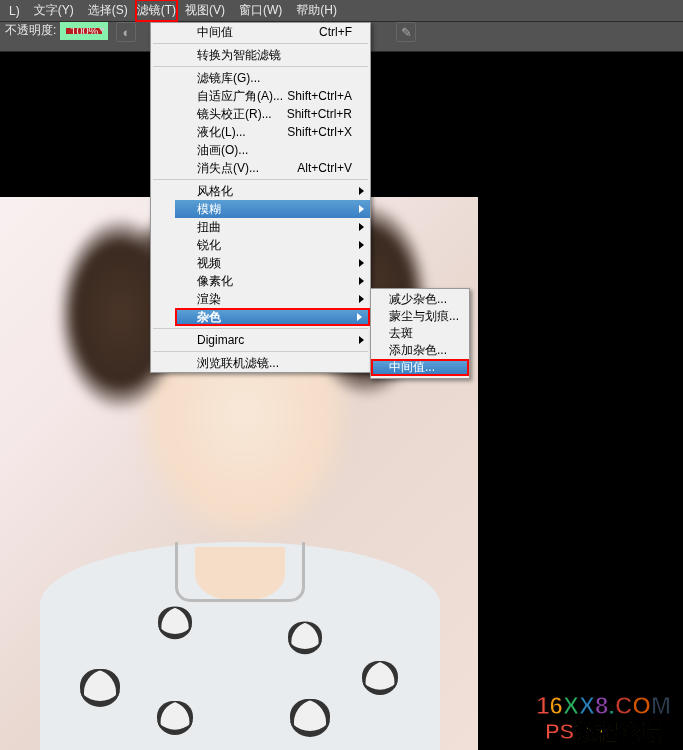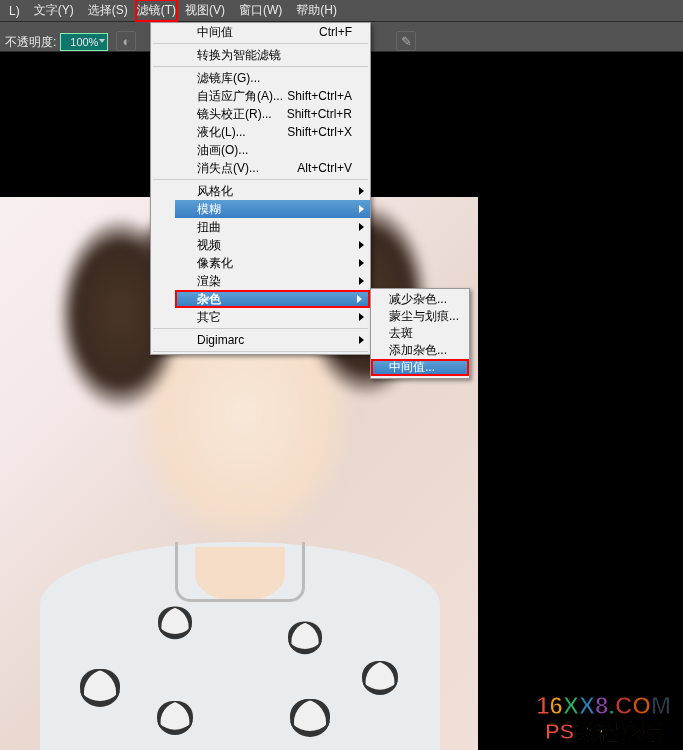--- a/index.html
+++ b/index.html
@@ -1,22 +1,22 @@
 <!DOCTYPE html>
 <html><head>
 <meta charset="utf-8">
 <style>
 * { margin: 0; padding: 0; box-sizing: border-box; font-family: "Microsoft YaHei", SimSun, sans-serif; }
 body { width: 683px; height: 750px; background: #000; overflow: hidden; position: relative; }
 .menubar { background: #535353; height: 22px; display: flex; align-items: center; padding-left: 2px; color: #e8e8e8; font-size: 12px; border-bottom: 1px solid #2a2a2a; }
 .menubar-item { padding: 3px 7px; cursor: pointer; }
 .menubar-item.highlighted { border: 2px solid #ff0000; padding: 1px 0; }
-.toolbar { background: #535353; height: 30px; display: flex; align-items: flex-end; padding-left: 5px; color: #e8e8e8; font-size: 12px; border-bottom: 1px solid #2a2a2a; }
+.toolbar { background: #535353; height: 30px; display: flex; align-items: flex-start; padding-left: 5px; color: #e8e8e8; font-size: 12px; border-bottom: 1px solid #2a2a2a; }
 .opacity-label { margin-right: 4px; }
-.opacity-input { background: #0f766e; border: 1px solid #86efac; color: #e8e8e8; width: 48px; height: 18px; font-size: 11px; text-align: center; position: relative; }
+.opacity-input { background: #b91c1c; border: 6px solid #86efac; color: #e8e8e8; width: 48px; height: 18px; font-size: 11px; text-align: center; position: relative; }
 .opacity-wrap { position: relative; display: inline-block; }
 .opacity-caret { position: absolute; right: 3px; top: 6px; width: 0; height: 0; border-left: 3px solid transparent; border-right: 3px solid transparent; border-top: 4px solid #ccc; }
 .toolbar-icon { width: 20px; height: 20px; margin-left: 8px; border: 1px solid #666; border-radius: 2px; display: flex; align-items: center; justify-content: center; color: #aaa; font-size: 13px; }
 .canvas-area { position: relative; width: 683px; height: 698px; background: #000; }
 .photo { position: absolute; left: 0; top: 145px; width: 478px; height: 555px; background: linear-gradient(135deg, #f8f0f0 0%, #f5e8e8 25%, #e8d8d0 55%, #f0e0d8 100%); overflow: hidden; }
 .photo::before { content: ""; position: absolute; left: 90px; top: 40px; width: 280px; height: 320px; background: radial-gradient(ellipse 150px 180px at 55% 55%, #f8e8d8 0%, #f5ddc8 55%, transparent 75%); filter: blur(6px); }
 .photo::after { content: ""; position: absolute; left: 30px; top: 5px; width: 410px; height: 280px; background: radial-gradient(ellipse 90px 140px at 22% 40%, #4a3528 0%, #3a2a20 50%, transparent 70%), radial-gradient(ellipse 90px 140px at 82% 35%, #4a3528 0%, #3a2a20 50%, transparent 70%), radial-gradient(ellipse 130px 85px at 50% 20%, #4a3528 0%, #3a2a20 60%, transparent 80%); filter: blur(4px); }
 .shirt { position: absolute; left: 40px; bottom: 0; width: 400px; height: 210px; background: #e8ecef; border-radius: 50% 50% 0 0 / 30% 30% 0 0; }
 .shirt::before { content: ""; position: absolute; left: 155px; top: 5px; width: 90px; height: 55px; background: #f5ddc8; border-radius: 0 0 50% 50%; }
 .collar { position: absolute; left: 135px; top: 0; width: 130px; height: 60px; border-left: 3px solid #bbb; border-right: 3px solid #bbb; border-bottom: 3px solid #bbb; border-radius: 0 0 15px 15px; }
@@ -120,45 +120,48 @@
     </div>
   <div class="dropdown-item sel">
       <span>模糊</span>
       <span class="submenu-arrow"></span>
     </div>
   <div class="dropdown-item">
       <span>扭曲</span>
       <span class="submenu-arrow"></span>
     </div>
   <div class="dropdown-item">
+      <span>锐化</span>
+      <span class="submenu-arrow"></span>
+    </div>
+  <div class="dropdown-item">
       <span>视频</span>
       <span class="submenu-arrow"></span>
     </div>
   <div class="dropdown-item">
       <span>像素化</span>
       <span class="submenu-arrow"></span>
     </div>
   <div class="dropdown-item">
       <span>渲染</span>
       <span class="submenu-arrow"></span>
     </div>
   <div class="dropdown-item sel hl">
       <span>杂色</span>
       <span class="submenu-arrow"></span>
     </div>
-  <div class="dropdown-item">
-      <span>其它</span>
-      <span class="submenu-arrow"></span>
-    </div>
   <div class="dropdown-sep"></div>
   <div class="dropdown-item">
       <span>Digimarc</span>
       <span class="submenu-arrow"></span>
     </div>
   <div class="dropdown-sep"></div>
+  <div class="dropdown-item">
+      <span>浏览联机滤镜...</span>
+    </div>
 </div>
 
 <div class="submenu">
   <div class="submenu-item">减少杂色...</div>
   <div class="submenu-item">蒙尘与划痕...</div>
   <div class="submenu-item">去斑</div>
   <div class="submenu-item">添加杂色...</div>
   <div class="submenu-item sel hl">中间值...</div>
 </div>
 

